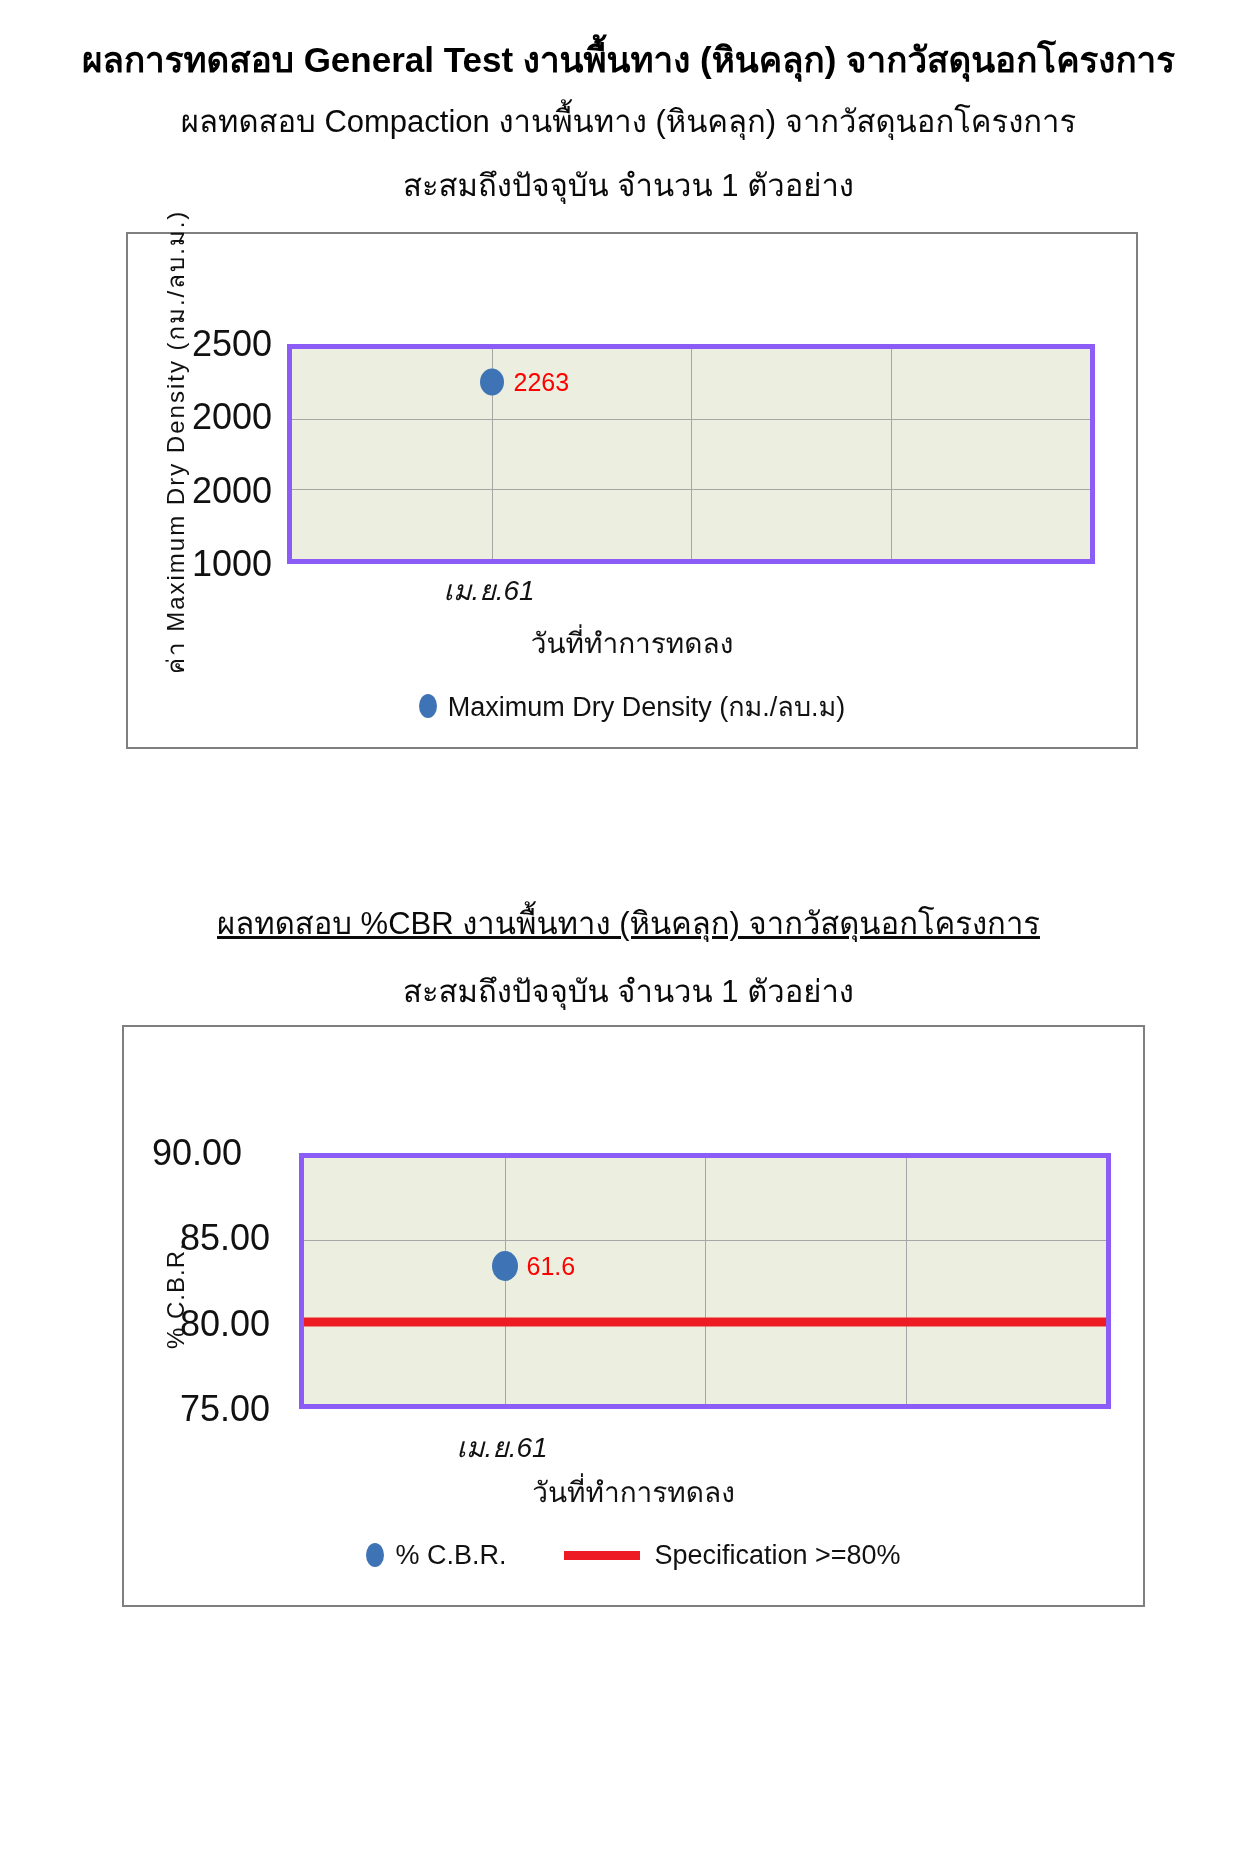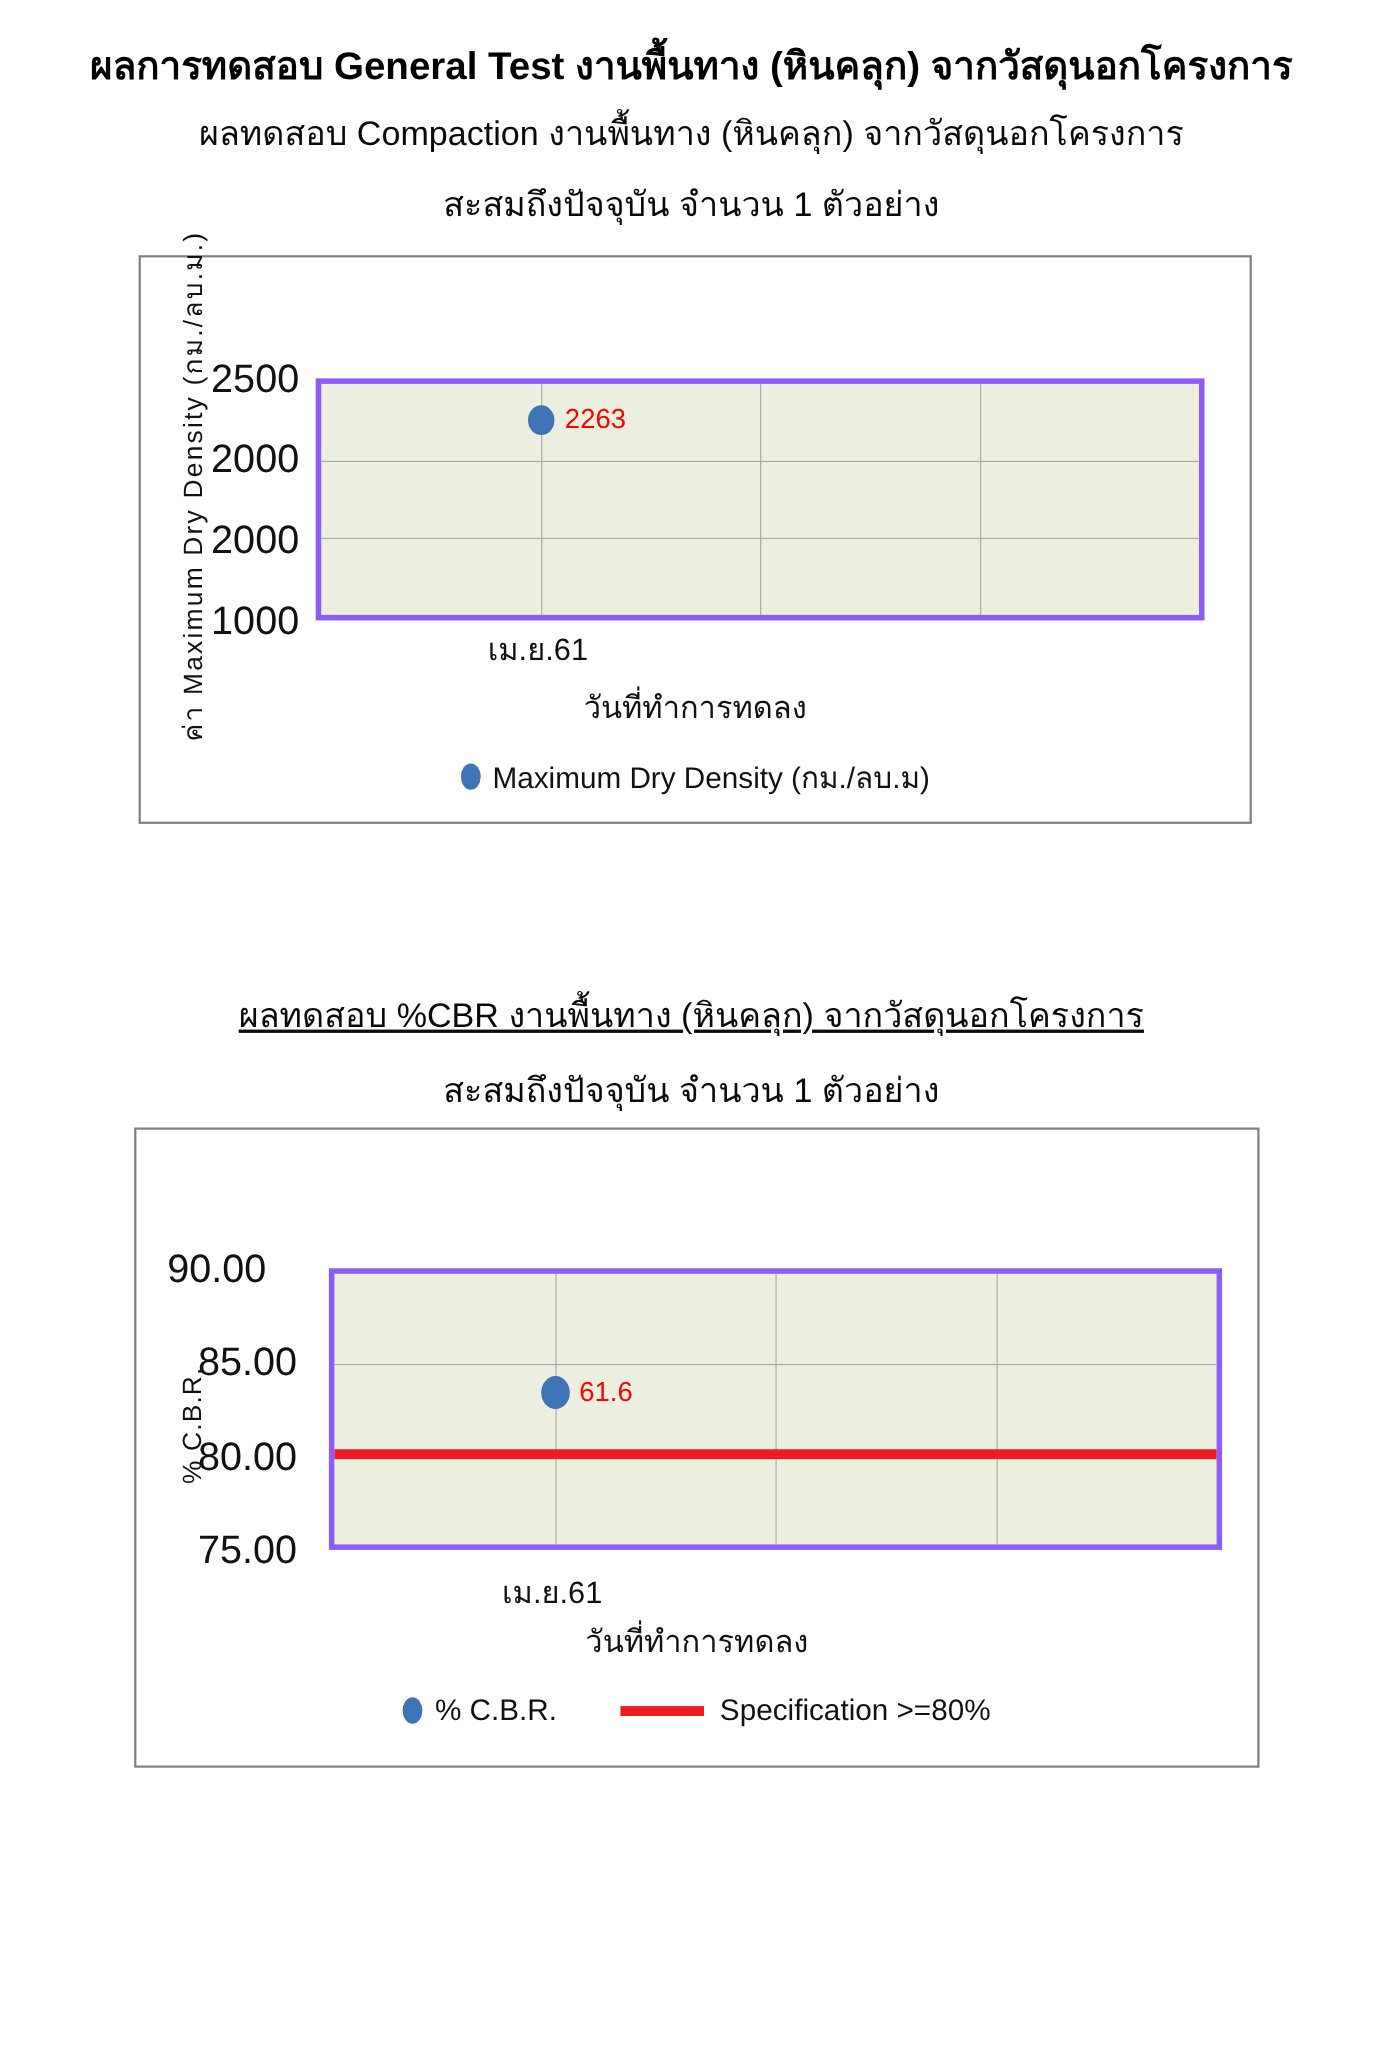--- a/index.html
+++ b/index.html
@@ -41,20 +41,21 @@
     transform:rotate(-90deg);
     transform-origin:left top;
     white-space:nowrap;
     font-size:24px;letter-spacing:2px;color:#111;
   }
   .xtick{
     position:absolute;
     text-align:center;
     font-size:28px;line-height:30px;color:#111;
     white-space:nowrap;
+    font-style:italic;
   }
   .xtitle{
     position:absolute;left:0;width:100%;
     text-align:center;
     font-size:28px;line-height:32px;color:#111;
     white-space:nowrap;
   }
   .legend{
     position:absolute;left:0;width:100%;
     display:flex;align-items:center;justify-content:center;

